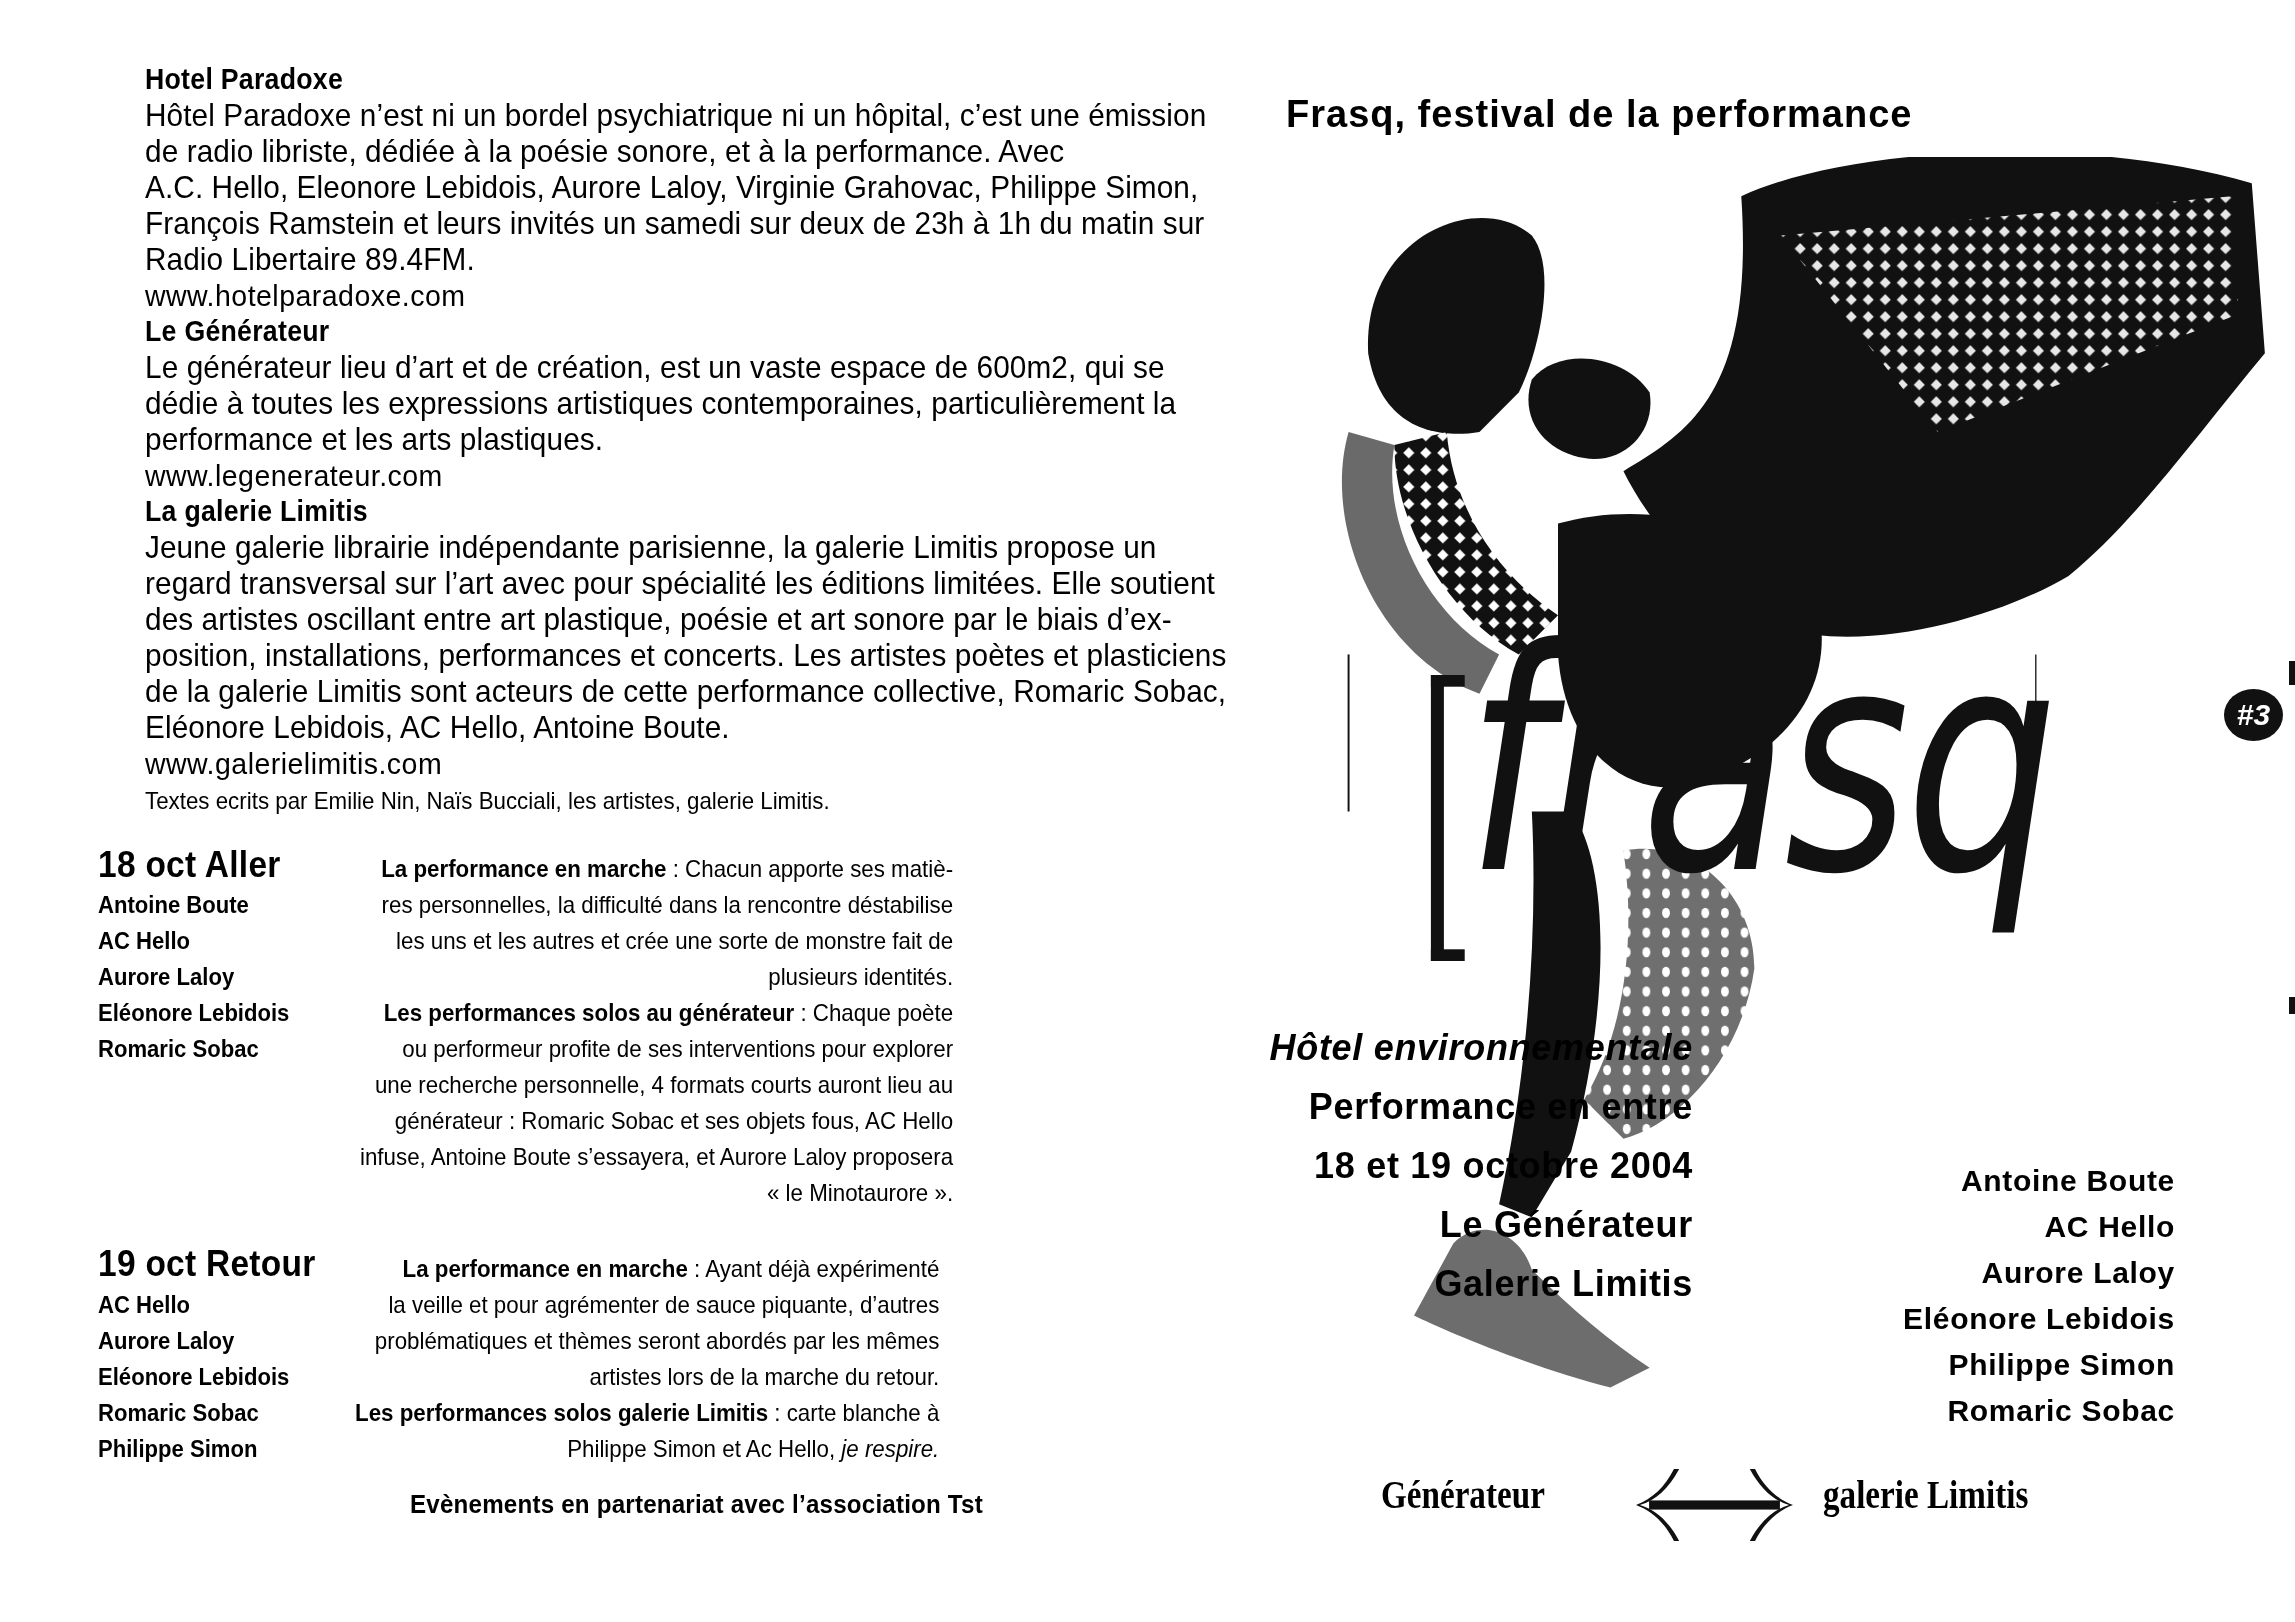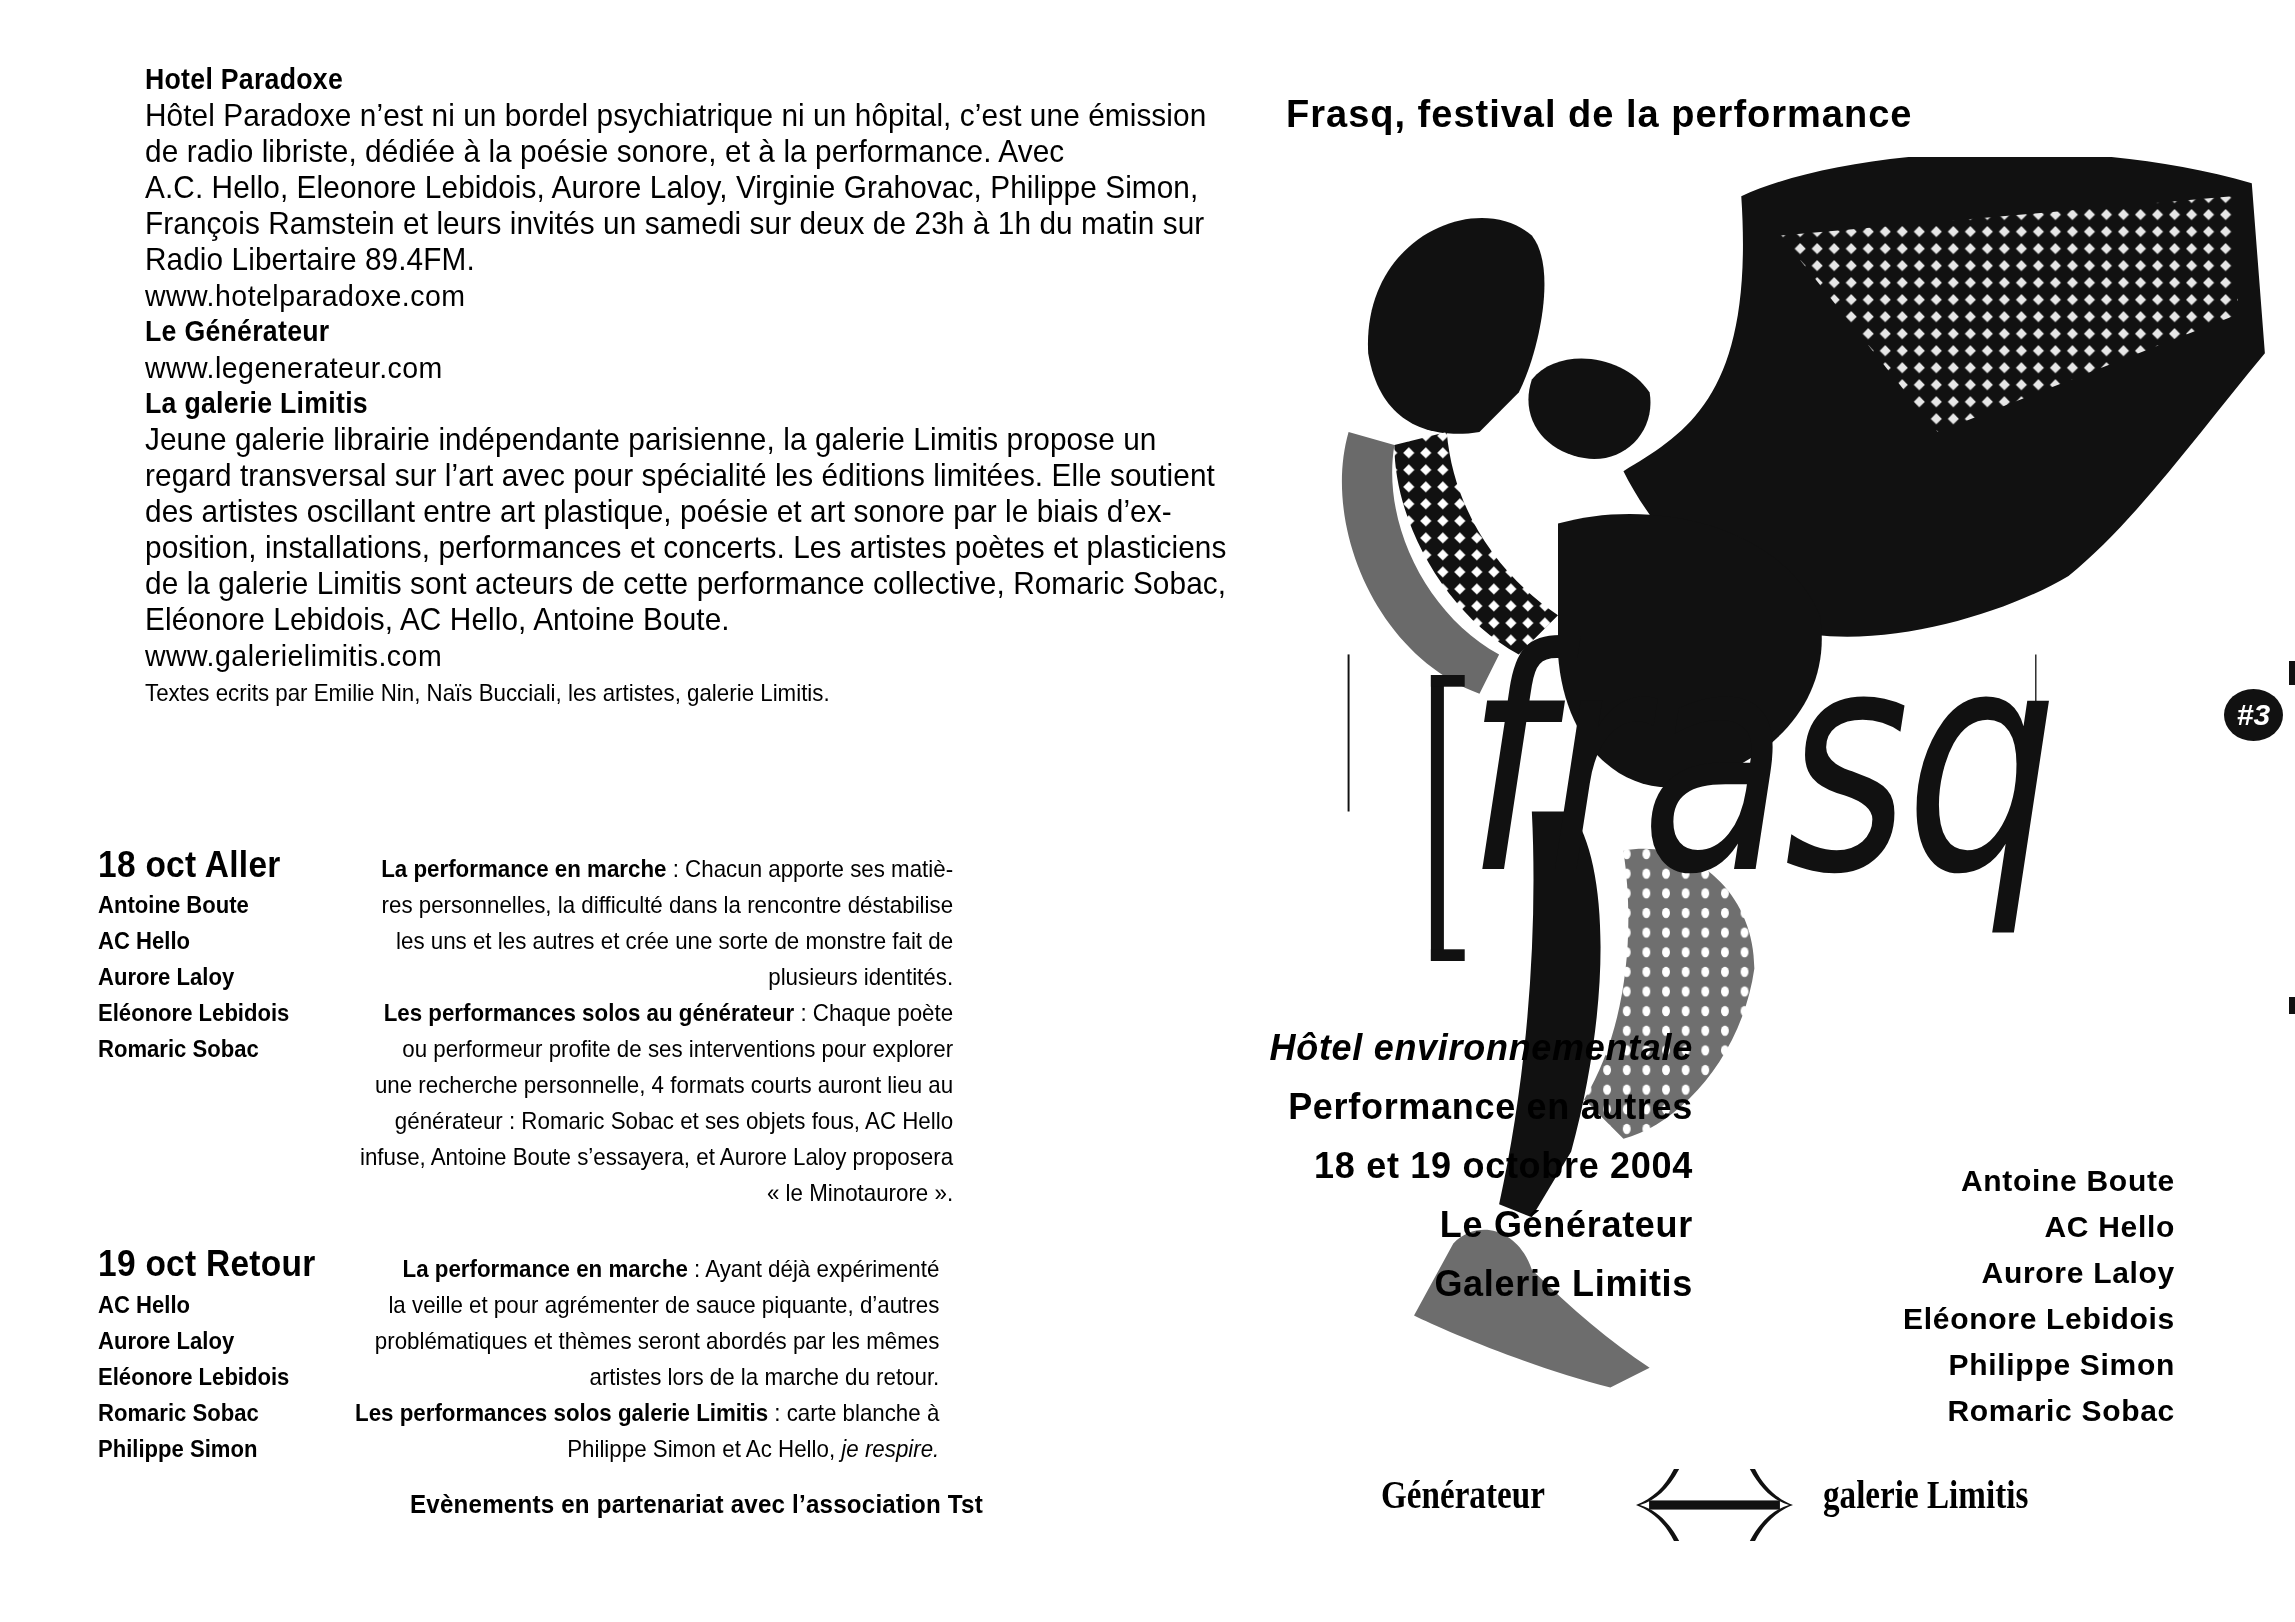--- a/index.html
+++ b/index.html
@@ -74,20 +74,25 @@
       <span class="ln">de radio libriste, dédiée à la poésie sonore, et à la performance. Avec</span>
       <span class="ln">A.C. Hello, Eleonore Lebidois, Aurore Laloy, Virginie Grahovac, Philippe Simon,</span>
       <span class="ln">François Ramstein et leurs invités un samedi sur deux de 23h à 1h du matin sur</span>
       <span class="ln">Radio Libertaire 89.4FM.</span>
     </div>
     <div class="url">www.hotelparadoxe.com</div>
   </div>
 
   <div>
     <div class="sec-title">Le Générateur</div>
+    <div class="para">
+      <span class="ln">Le générateur lieu d’art et de création, est un vaste espace de 600m2, qui se</span>
+      <span class="ln">dédie à toutes les expressions artistiques contemporaines, particulièrement la</span>
+      <span class="ln">performance et les arts plastiques.</span>
+    </div>
     <div class="url">www.legenerateur.com</div>
   </div>
 
   <div>
     <div class="sec-title">La galerie Limitis</div>
     <div class="para">
       <span class="ln">Jeune galerie librairie indépendante parisienne, la galerie Limitis propose un</span>
       <span class="ln">regard transversal sur l’art avec pour spécialité les éditions limitées. Elle soutient</span>
       <span class="ln">des artistes oscillant entre art plastique, poésie et art sonore par le biais d’ex-</span>
       <span class="ln">position, installations, performances et concerts. Les artistes poètes et plasticiens</span>
@@ -185,21 +190,21 @@
   <rect x="6" y="0" width="52" height="18" fill="#111"></rect>
   <rect x="6" y="422" width="52" height="18" fill="#111"></rect>
 </svg>
 <div class="logo-word">frasq</div>
 <div class="issue-badge">#3</div>
 <div class="edge-mark" style="left:2289px; top:661px; width:6.5px; height:23.6px;"></div>
 <div class="edge-mark" style="left:2289px; top:997px; width:6.5px; height:17px;"></div>
 
 <div class="event-block">
   <span class="l it">Hôtel environnementale</span>
-  <span class="l">Performance en autres</span>
+  <span class="l">Performance en entre</span>
   <span class="l">18 et 19 octobre 2004</span>
   <span class="l">Le Générateur</span>
   <span class="l">Galerie Limitis</span>
 </div>
 
 <div class="artists">
   <span class="a">Antoine Boute</span>
   <span class="a">AC Hello</span>
   <span class="a">Aurore Laloy</span>
   <span class="a">Eléonore Lebidois</span>

